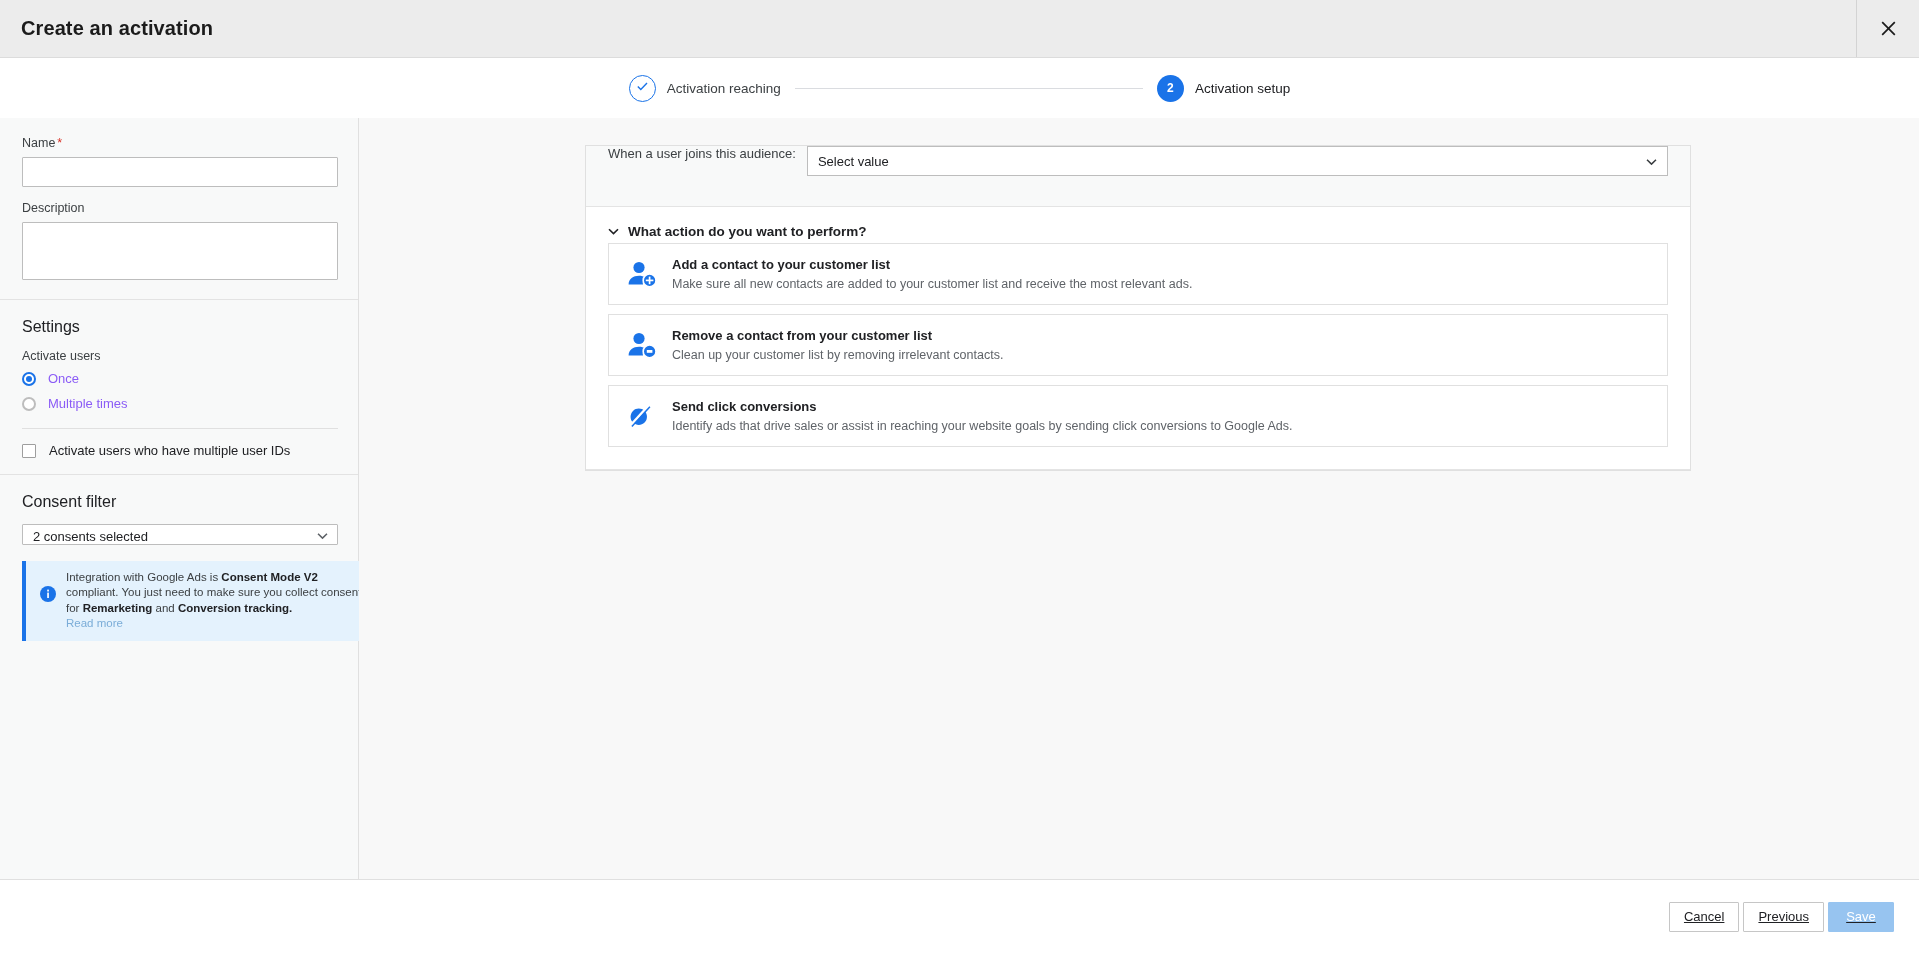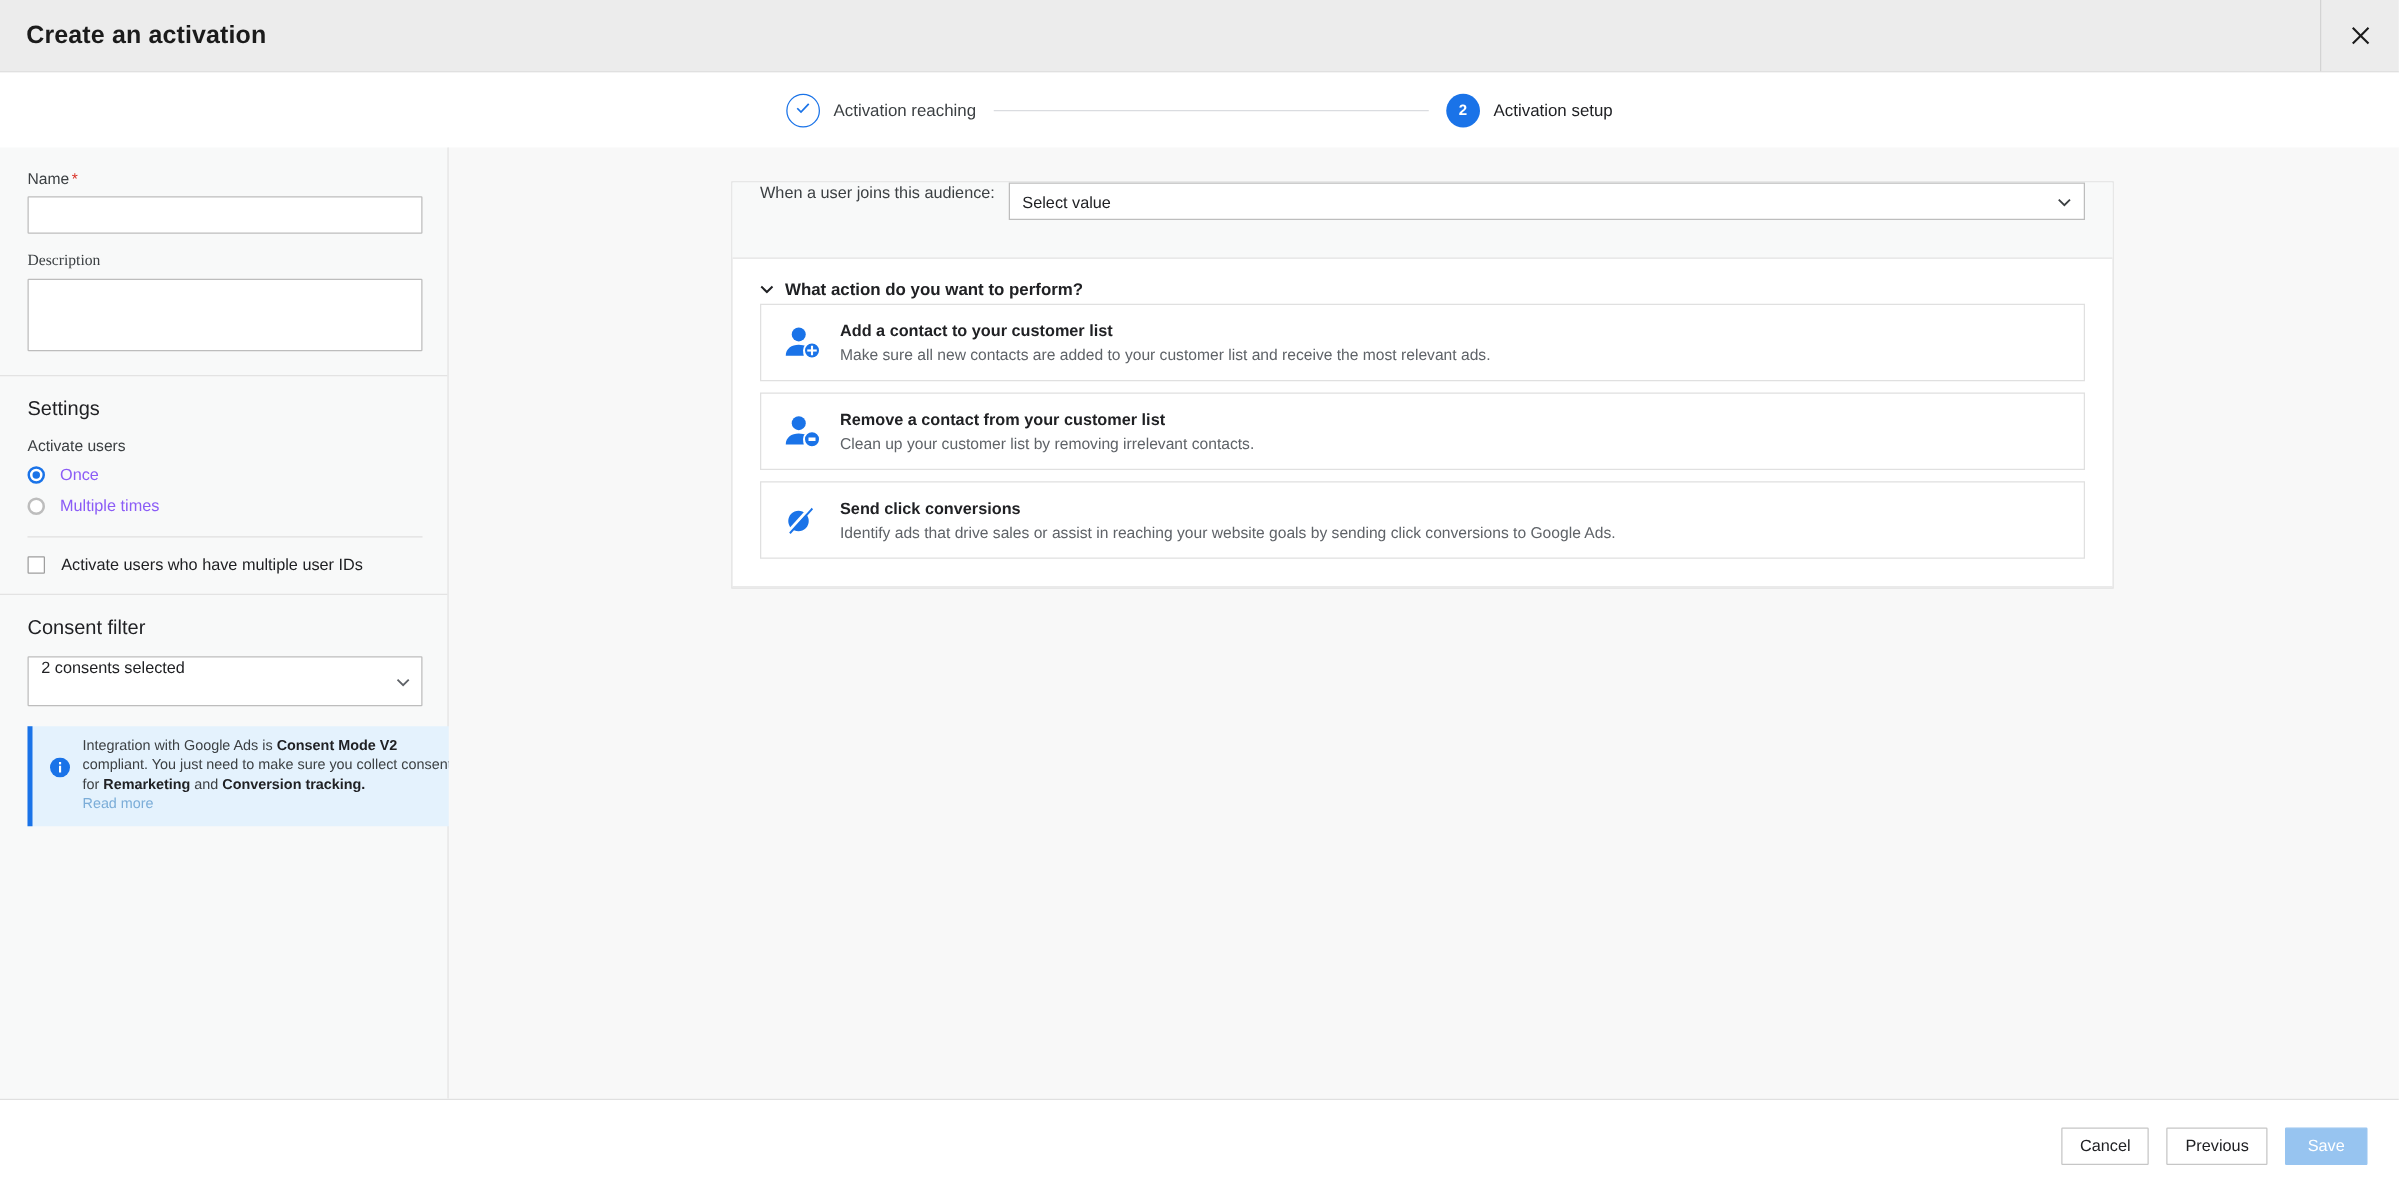--- a/index.html
+++ b/index.html
@@ -70,21 +70,21 @@
     border:1px solid #bdbdbd; background:#fff;
     border-radius:1px; padding:0 8px; font-size:13px;
     font-family:"Liberation Sans", sans-serif; color:#202124;
   }
   .textarea{
     width:316px; height:58px;
     border:1px solid #bdbdbd; background:#fff;
     border-radius:1px; padding:6px 8px; font-size:13px; resize:none;
     font-family:"Liberation Sans", sans-serif; color:#202124;
   }
-  .mt14{ margin-top:14px;font-family:Liberation Serif, serif; }
+  .mt14{ margin-top:14px; }
   .section-title{
     font-size:16px; color:#202124; margin-bottom:13px; font-weight:normal;
   }
   .small-label{ font-size:12.5px; color:#3c4043; margin-bottom:4px; }
   .radio-row{ display:flex; align-items:center; height:23px; margin-bottom:2px; cursor:pointer; }
   .radio{
     width:14px; height:14px; border-radius:50%;
     border:2px solid #bdbdbd; background:#fff;
     margin-right:12px; flex:none; position:relative;
   }
@@ -96,23 +96,23 @@
   .radio-label{ font-size:13px; color:#8b5cf6; }
   .hr{ height:1px; background:#e0e0e0; margin:13px 0 14px 0; width:316px; }
   .check-row{ display:flex; align-items:center; cursor:pointer; }
   .checkbox{
     width:14px; height:14px; border:1.5px solid #9e9e9e; background:#fff;
     margin-right:13px; flex:none; border-radius:1px;
   }
   .check-label{ font-size:13px; color:#202124; }
   .desc-text{ font-size:12.5px; color:#5f6368; line-height:16px; width:310px; margin-bottom:15px; }
   .select{
-    width:316px; height:40px;
+    width:316px; height:21px;
     border:1px solid #bdbdbd; background:#fff; border-radius:1px;
-    display:flex; align-items:flex-start; padding:0 10px;
+    display:flex; align-items:flex-end; padding:0 10px;
     font-size:13px; color:#202124; cursor:pointer; position:relative;
   }
   .select .chev{ position:absolute; right:9px; top:50%; transform:translateY(-50%); }
   .info-banner{
     margin-top:16px; width:354px;
     background:#e4f2fd; border-left:4px solid #1a73e8;
     display:flex; padding:9px 10px 9px 8px;
   }
   .info-icon{ flex:none; margin:16px 10px 0 6px; }
   .info-text{ font-size:11.5px; color:#3c4043; line-height:15.4px; }
@@ -156,21 +156,21 @@
   .opt-title{ font-size:13px; font-weight:bold; color:#202124; margin-bottom:5px; }
   .opt-desc{ font-size:12.5px; color:#5f6368; }
 
   .collapsed-sec{ padding:19px 22px; display:flex; align-items:center; cursor:pointer; }
 
   
   .footer{
     position:absolute; left:0; top:879px; width:1919px; height:74px;
     background:#fff; border-top:1px solid #e0e0e0;
     display:flex; align-items:center; justify-content:flex-end;
-    padding-right:25px; gap:14px;
+    padding-right:25px; gap:4px;text-decoration:underline;
   }
   .btn{
     height:30px; min-width:66px; padding:0 14px;
     border:1px solid #c6c6c6; background:#fff;
     font-size:13px; color:#202124; border-radius:1px; cursor:pointer;
     font-family:"Liberation Sans", sans-serif;
   }
   .btn.primary-disabled{
     background:#97c4f0; border:1px solid #97c4f0; color:#fff; cursor:default;
   }

